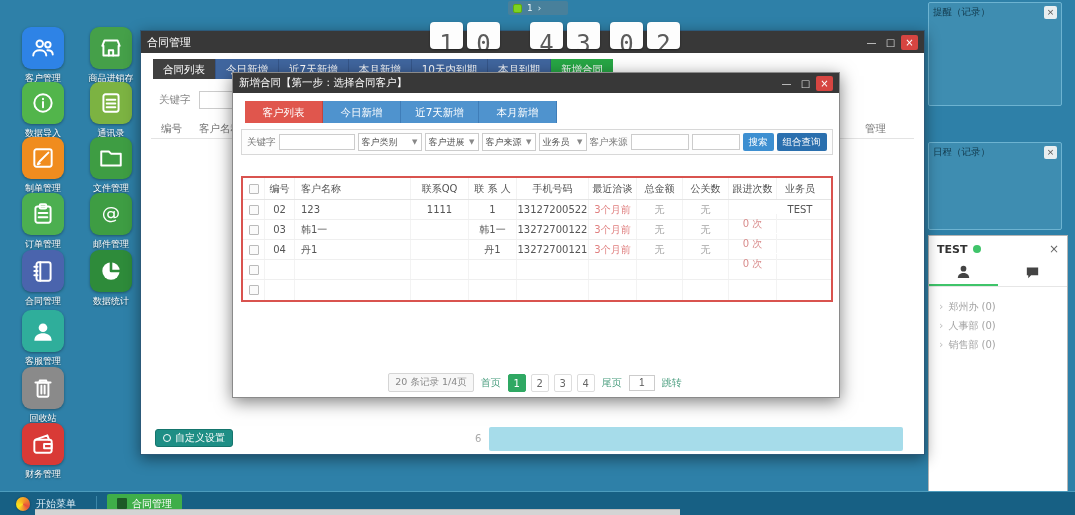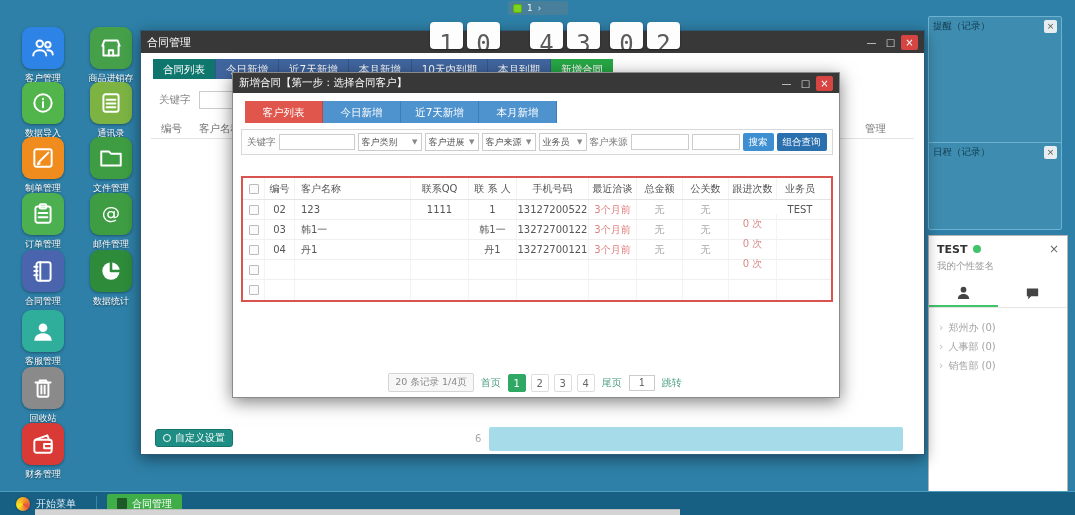--- a/index.html
+++ b/index.html
@@ -30,21 +30,21 @@
   
   .titlebar { height:22px; background:#383838; display:flex; align-items:center; padding:0 6px; }
   .titlebar .t { color:#fff; font-size:11px; flex:1; white-space:nowrap; overflow:hidden; }
   .wbtn { width:17px; height:15px; color:#ddd; font-size:10px; line-height:15px; text-align:center; margin-left:2px; }
   .wbtn.close { background:#d64541; color:#fff; border-radius:2px; }
 
   
   .mainwin { position:absolute; left:140px; top:30px; width:785px; height:425px; background:#fff; border:1px solid #2c5a7a; box-shadow:0 4px 14px rgba(0,0,0,.45); z-index:20; }
   .mtabs { position:absolute; left:12px; top:28px; display:flex; height:20px; }
   .mtab { padding:0 10px; line-height:20px; color:#fff; font-size:10.5px; background:#40669f; border-right:1px solid #35568a; white-space:nowrap; }
-  .mtab.red { background:#0f766e; }
+  .mtab.red { background:#404040; }
   .mtab.green { background:#27a745; border-right:none; }
   .msearch { position:absolute; left:18px; top:60px; display:flex; align-items:center; gap:8px; }
   .msearch .lab { color:#888; font-size:10.5px; }
   .inp { border:1px solid #ccc; background:#fff; height:18px; font-size:10px; padding:0 4px; color:#555; }
   .mthead { position:absolute; left:10px; right:10px; top:88px; height:20px; border-bottom:1px solid #e3e3e3; color:#777; font-size:10.5px; }
   .mthead .h1{position:absolute;left:10px;top:3px}.mthead .h2{position:absolute;left:48px;top:3px}
   .mthead .hr{position:absolute;right:28px;top:3px}
   .custom-btn { position:absolute; left:14px; top:398px; height:18px; background:#1e8e85; color:#fff; font-size:10px; border-radius:3px; display:flex; align-items:center; gap:4px; padding:0 7px; border:1px solid #15756d; }
   .gear { width:8px; height:8px; border:1.5px solid #fff; border-radius:50%; display:inline-block; }
   .redact { position:absolute; left:348px; top:396px; width:414px; height:24px; background:#a6dcea; border-radius:2px; }
@@ -451,40 +451,39 @@
     <span class="pg act">1</span>
     <span class="pg">2</span>
     <span class="pg">3</span>
     <span class="pg">4</span>
     <span class="lnk">尾页</span>
     <input class="jumpin" value="1" style="">
     <span class="lnk">跳转</span>
   </div>
 </div>
 
-<div class="panel" style="top:16px;height:140px">
+<div class="panel" style="top:2px;height:104px">
   <div class="ph">
     <span class="pt">提醒（记录）</span>
     <span class="pclose">×</span>
   </div>
 </div>
 <div class="panel" style="top:142px;height:88px">
   <div class="ph">
     <span class="pt">日程（记录）</span>
     <span class="pclose">×</span>
   </div>
 </div>
 
 <div class="chatpanel">
   <div class="chead">
     <span class="cname">TEST</span>
     <span class="cdot"></span>
     <span class="cclose">×</span>
   </div>
-  <div class="csig">我的个性签名</div>
   <div class="ctabs">
     <span class="ctab active">
       <svg width="17" height="17" viewBox="0 0 24 24">
           <circle cx="12" cy="8" r="4" fill="#444"></circle>
           <path d="M4 21c0-5 4-7 8-7s8 2 8 7z" fill="#444"></path>
         </svg>
     </span>
     <span class="ctab">
       <svg width="17" height="17" viewBox="0 0 24 24">
           <path d="M4 5h16v11H10l-4 4v-4H4z" fill="#444"></path>

